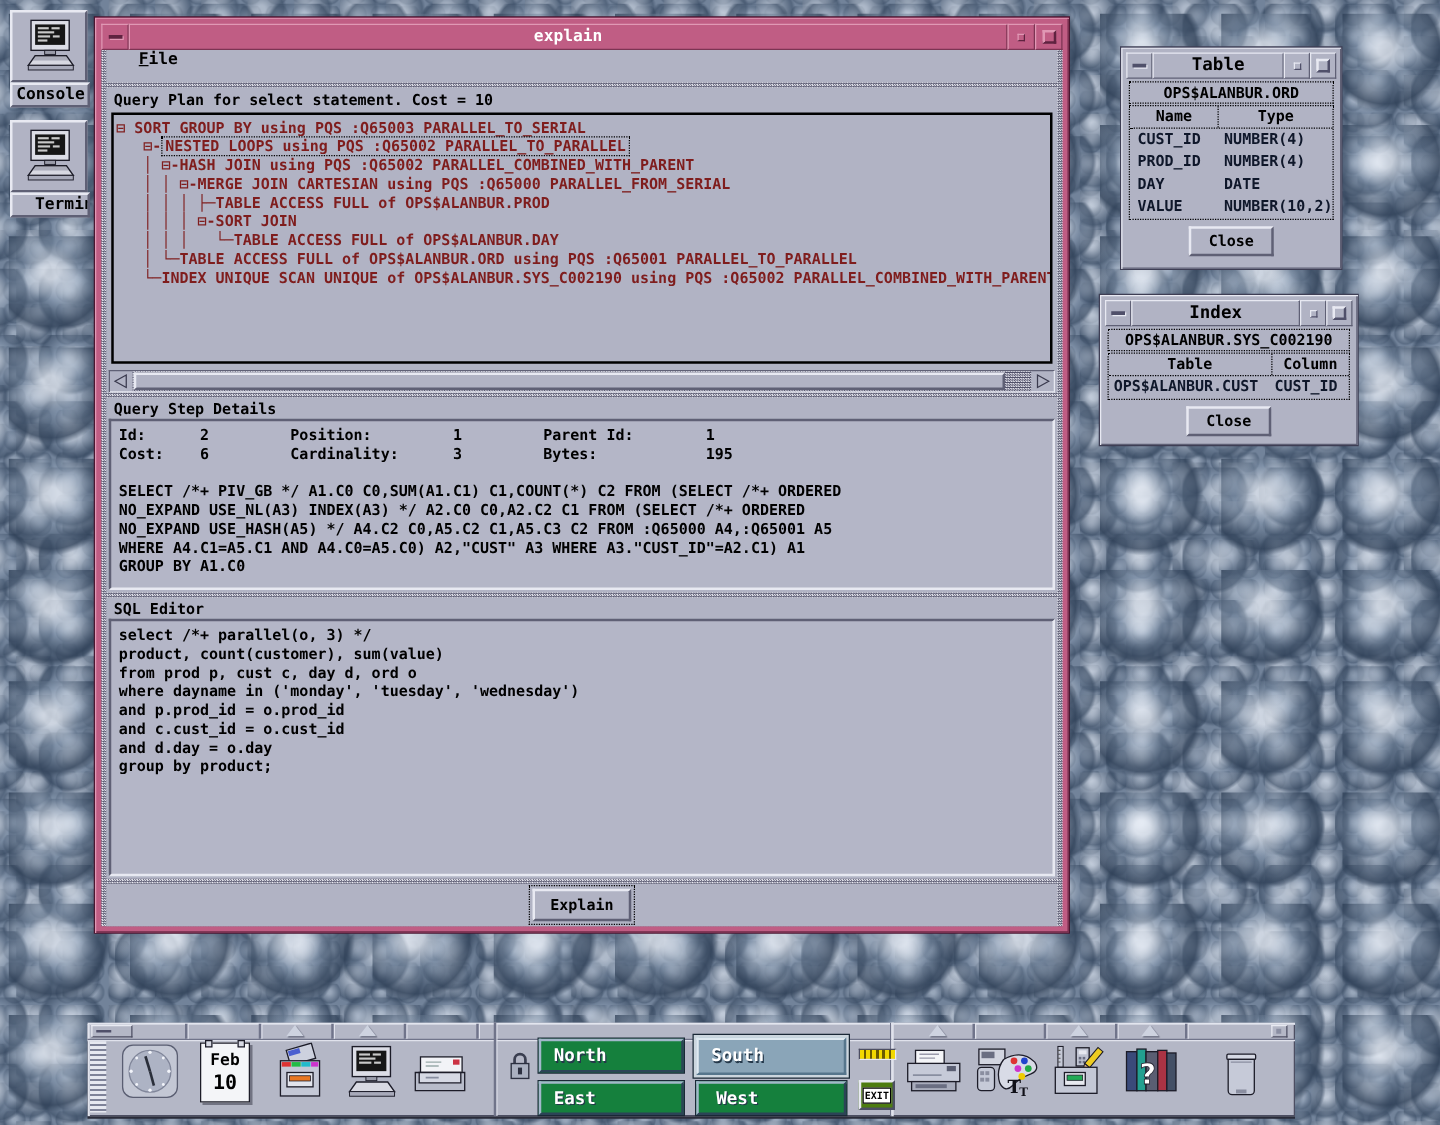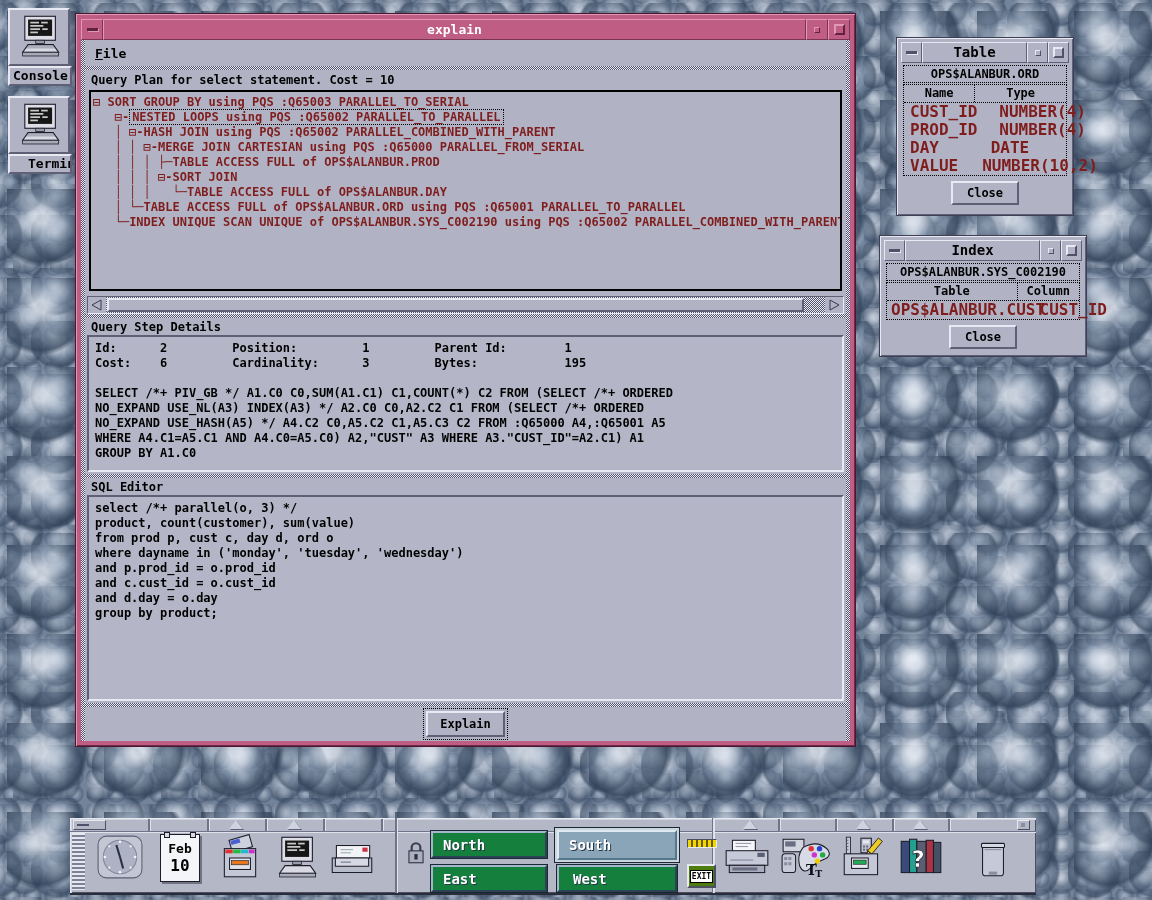--- a/index.html
+++ b/index.html
@@ -41,21 +41,21 @@
   }
   .xtb-btn .dash { background:#5f2340; box-shadow:1px 1px 0 #e098b4; }
   .xtb-btn .dot  { background:#c05d84; border:1px solid; border-color:#e098b4 #5f2340 #5f2340 #e098b4; }
   .xtb-btn .sq   { border:2px solid; border-color:#e098b4 #5f2340 #5f2340 #e098b4; }
   .xtb-title {
     flex:1; border:1px solid; border-color:#e098b4 #7c3453 #7c3453 #e098b4;
     color:#fff; font-weight:bold; font-size:13px; text-align:center; line-height:19px;
   }
   .xinner { position:absolute; left:5px; right:5px; top:26px; bottom:5px; }
   .pane { position:absolute; background:#b1b3c4; }
-  .menubar { display:flex; align-items:center; padding-left:10px; }
+  .menubar { display:flex; align-items:flex-start; padding-left:26px; }
   .menu-item { display:inline-block; font-size:13px; font-weight:bold; color:#000; cursor:pointer; }
   .menu-item::first-letter { text-decoration:underline; }
   .sec-label, .plan-label { font-size:12px; font-weight:bold; color:#000; }
 
   .tree {
     position:absolute; left:4px; top:20px; width:753px; height:201px;
     border:2px solid #000; background:#b1b3c4; overflow:hidden; padding:3px 2px;
   }
   .trow { white-space:pre; font-size:12px; font-weight:bold; line-height:15px; color:#7f1d1d; cursor:pointer; }
   .trow .tlab.sel { border:1px dotted #000; padding:0 2px; }
@@ -87,21 +87,21 @@
   .gtb-btn .sq { border:2px solid; border-color:#e8e9f2 #50506a #50506a #e8e9f2; }
   .gtb-title { flex:1; border:1px solid; border-color:#e8e9f2 #5f6075 #5f6075 #e8e9f2;
     color:#000; font-weight:bold; font-size:14px; text-align:center; line-height:19px; }
   .gbody { padding:1px; }
   .objbox { border:1px dotted #000; margin:1px; height:18px; text-align:center;
     font-size:12px; font-weight:bold; line-height:17px; color:#000; }
   .dtable { border:1px dotted #000; margin:1px; }
   .dhead { height:18px; border-bottom:1px dotted #000; display:flex;
     font-size:12px; font-weight:bold; color:#000; }
   .dhead span { line-height:17px; text-align:center; }
-  .drow { height:18px; display:flex; font-size:16px; font-weight:bold; color:#7f1d1d;gap:20px; }
+  .drow { height:18px; display:flex; font-size:12px; font-weight:bold; color:#0f172a; }
   .drow span { line-height:17px; }
   .closebar { height:32px; display:flex; align-items:center; justify-content:center; }
   .closebar .mbtn { padding:3px 14px; }
 
   
   .dicon { position:absolute; width:62px; height:58px; background:#b1b3c4;
     border:2px solid; border-color:#e8e9f2 #5f6075 #5f6075 #e8e9f2;
     display:flex; align-items:center; justify-content:center; cursor:pointer; }
   .dlabel { position:absolute; width:64px; height:20px; background:#b1b3c4;
     border:2px solid; border-color:#e8e9f2 #5f6075 #5f6075 #e8e9f2;

